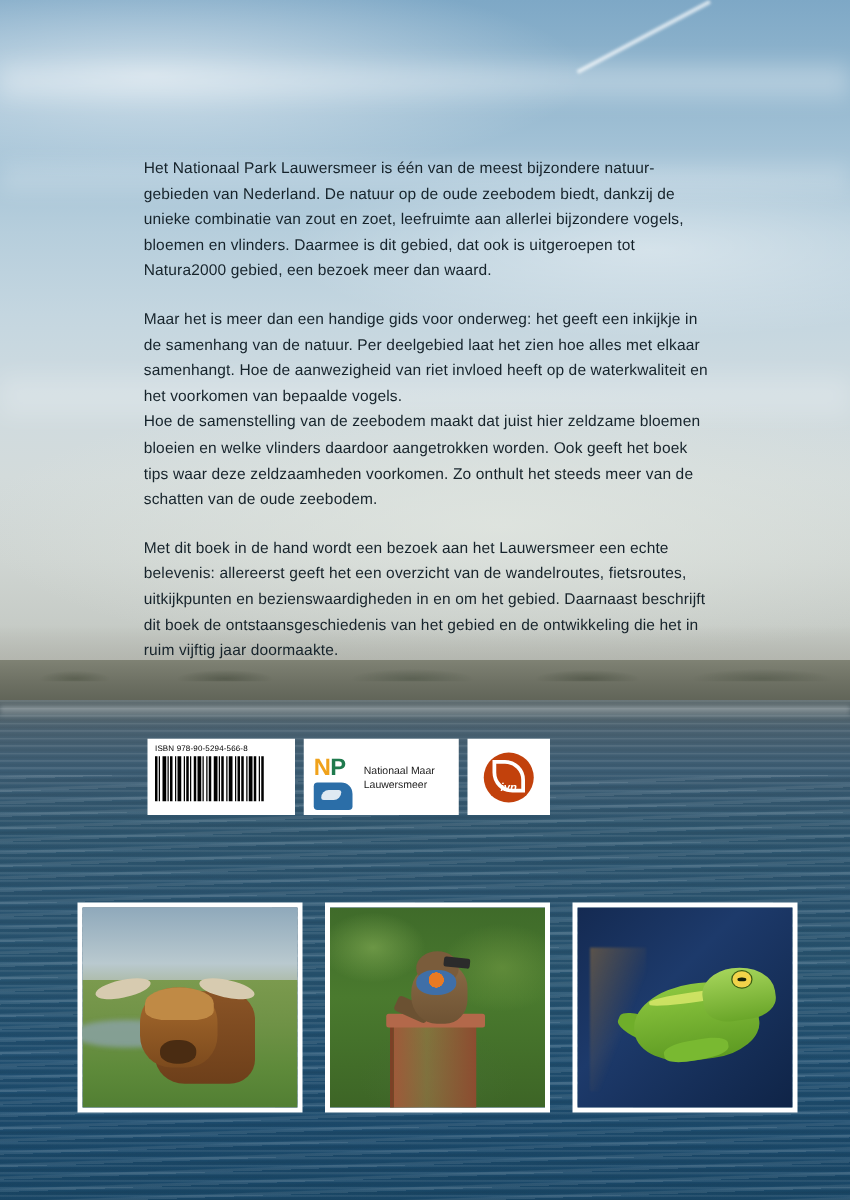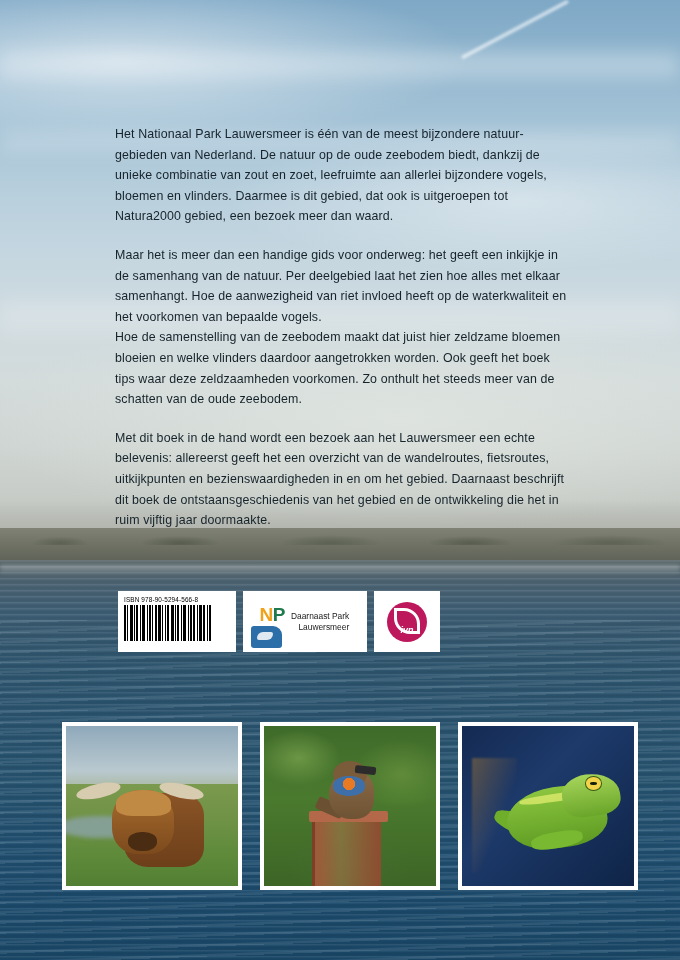--- a/index.html
+++ b/index.html
@@ -189,21 +189,20 @@
   }
   .bars i { display: block; background: #000; height: 100%; }
   .bars i.sp { background: transparent; }
 
   
   .np-box {
     width: 124px;
     gap: 6px;
     padding: 0 8px;
     justify-content: flex-start;
-    text-align: right;
   }
   .np-mark {
     width: 34px; height: 34px;
     position: relative;
     flex: 0 0 auto;
   }
   .np-letters {
     font-family: "Liberation Sans", sans-serif;
     font-weight: bold;
     font-size: 19px;
@@ -234,21 +233,21 @@
     color: #1a1a1a;
     font-weight: bold;
   }
   .np-text span { display: block; font-weight: normal; }
 
   
   .ivn-box { width: 66px; }
   .ivn-mark {
     width: 40px; height: 40px;
     border-radius: 50%;
-    background: #be185d;
+    background: #c2410c;
     display: flex;
     align-items: center;
     justify-content: center;
     position: relative;
     font-style: italic;
   }
   .ivn-leaf {
     position: absolute;
     width: 26px; height: 26px;
     border: 3px solid #fff;
@@ -517,21 +516,21 @@
     </div>
 
     <div class="logobox np-box">
       <div class="np-mark">
         <div class="np-letters">
           <span class="np-n">N</span><span class="np-p">P</span>
         </div>
         <div class="np-bird"></div>
       </div>
       <div class="np-text">
-        <span>Daarnaast Park</span>
+        <span>Nationaal Maar</span>
         <span>Lauwersmeer</span>
       </div>
     </div>
 
     <div class="logobox ivn-box">
       <div class="ivn-mark">
         <div class="ivn-leaf"></div>
         <div class="ivn-label">ivn</div>
       </div>
     </div>

